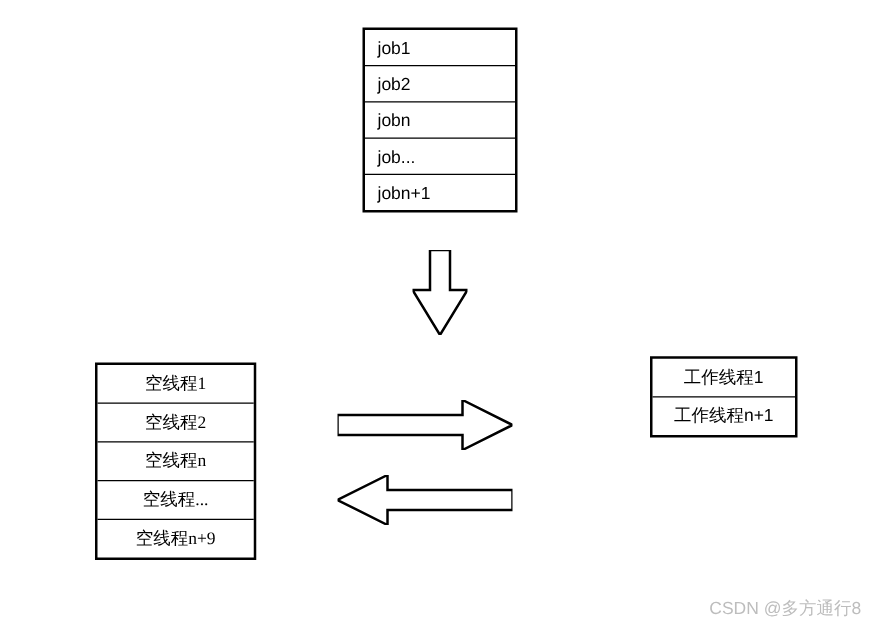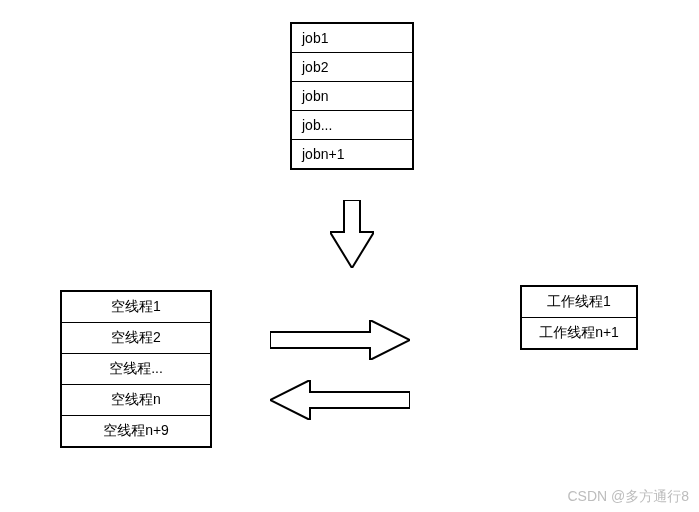--- a/index.html
+++ b/index.html
@@ -24,43 +24,43 @@
       white-space: nowrap;
     }
     .cell:last-child { border-bottom: none; }
     .centered .cell { text-align: center; }
     .arrow {
       position: absolute;
     }
     .watermark {
       position: absolute;
       right: 10px;
-      bottom: 6px;
+      bottom: 16px;
       color: #bdbdbd;
       font-size: 14px;
       font-family: Arial, sans-serif;
     }
     svg { display: block; }
   </style>
 </head>
 <body>
 
 <div class="stack" style="left:290px; top:22px; width:124px;">
   <div class="cell">job1</div>
   <div class="cell">job2</div>
   <div class="cell">jobn</div>
   <div class="cell">job...</div>
   <div class="cell">jobn+1</div>
 </div>
 
-<div class="stack centered" style="left:60px; top:290px; width:152px;">
+<div class="stack centered" style="left:76px; top:290px; width:129px;font-family:Liberation Serif, serif;">
   <div class="cell">空线程1</div>
   <div class="cell">空线程2</div>
+  <div class="cell">空线程n</div>
   <div class="cell">空线程...</div>
-  <div class="cell">空线程n</div>
   <div class="cell">空线程n+9</div>
 </div>
 
 <div class="stack centered" style="left:520px; top:285px; width:118px;">
   <div class="cell">工作线程1</div>
   <div class="cell">工作线程n+1</div>
 </div>
 
 <div class="arrow" style="left:330px; top:200px;">
   <svg width="44" height="68" viewBox="0 0 44 68">

